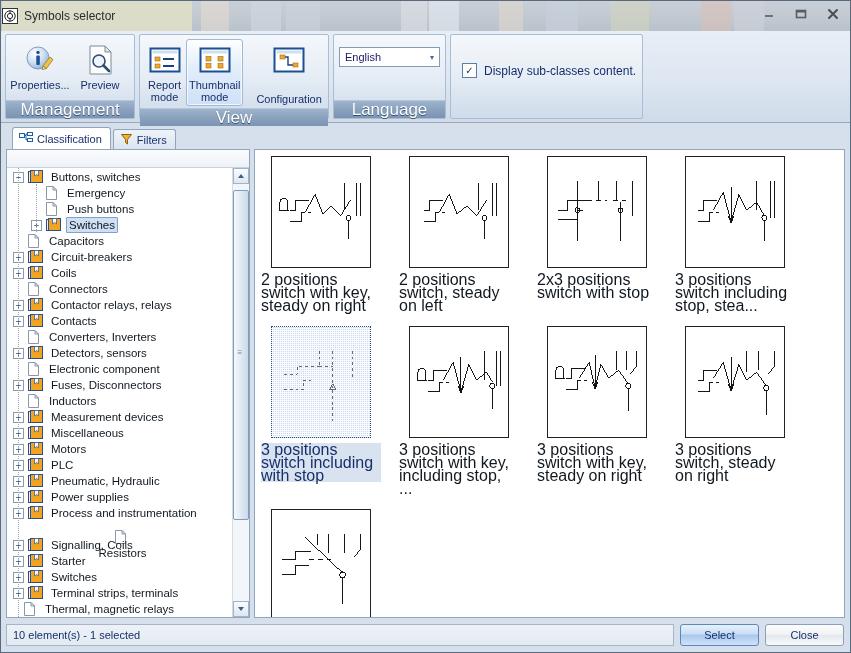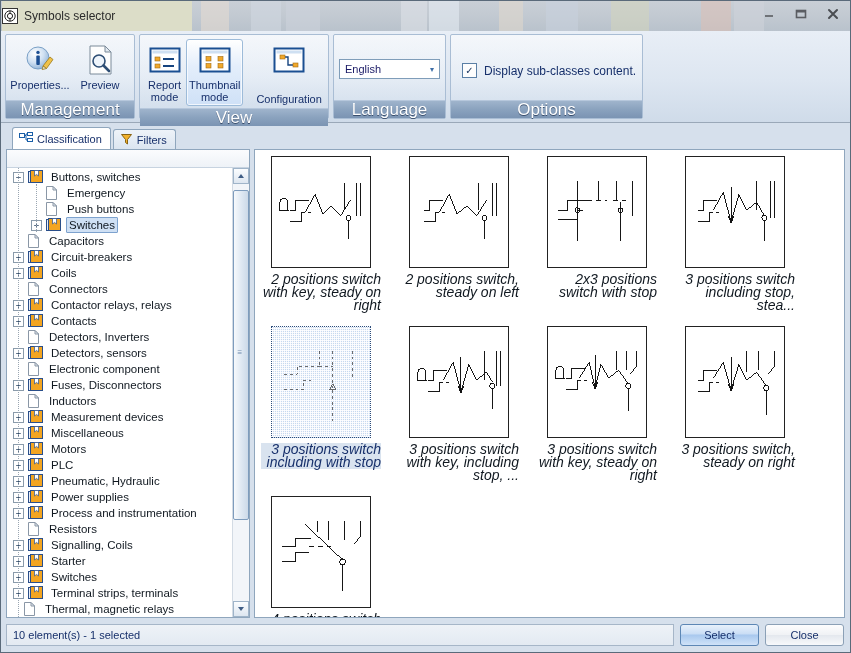--- a/index.html
+++ b/index.html
@@ -131,21 +131,21 @@
   
   .combo {
     width: 105px; height: 20px;
     border: 1px solid #7f9db9;
     background: #ffffff;
     display: flex; align-items: center;
     padding: 0 2px 0 5px;
     box-sizing: border-box;
     font-size: 11px;
     color: #1a1a66;
-    margin-top: 20px;
+    margin-top: 8px;
   }
   .combo .cv { flex: 1 1 auto; }
   .combo .carrow { color: #3f6fa8; font-size: 8px; padding-right: 3px;}
 
   
   .chkrow { display: flex; align-items: center; gap: 7px; margin-top: 24px; margin-left: 6px; }
   .chkbox {
     width: 13px; height: 13px; flex: 0 0 13px;
     border: 1px solid #5a7fa5;
     background: #fdfdfd;
@@ -305,25 +305,24 @@
   .thumb-box {
     width: 100px; height: 112px;
     border: 1px solid #222222;
     box-sizing: border-box;
     background: #ffffff;
     position: relative;
   }
   .thumb-cap {
     margin-top: 5px;
     width: 120px;
-    text-align: right;
-    font-size: 14px;
+    text-align: left;
+    font-size: 16px;
     line-height: 13px;
     color: #101820;
-    font-style: italic;
   }
   .thumb.selected .thumb-box {
     border: 1px dotted #2d4d7a;
     background-color: #c7d9ef;
     background-image:
       repeating-linear-gradient(0deg, rgba(255,255,255,.85) 0 1px, rgba(255,255,255,0) 1px 2px),
       repeating-linear-gradient(90deg, rgba(255,255,255,.85) 0 1px, rgba(255,255,255,0) 1px 2px);
   }
   .thumb.selected .thumb-cap {
     background: #d9e3ef;
@@ -511,21 +510,20 @@
       <div class="rib-caption">Language</div>
     </div>
 
     <div class="rib-group" style="width:193px;">
       <div class="rib-body">
         <div class="chkrow">
           <span class="chkbox">✓</span>
           <span class="chklbl">Display sub-classes content.</span>
         </div>
       </div>
-      <div class="rib-caption">Options</div>
     </div>
 
     <div style="flex:1 1 auto;"></div>
   </div>
 
   <div id="main">
 
     <div id="leftpane">
       <div id="tabstrip">
         <div class="tab active">
@@ -634,21 +632,21 @@
                     <path d="M6.5 0.5 H10.5 V6 L8.5 4.4 L6.5 6 Z" fill="#ffffff" stroke="#2a4f8a" stroke-width=".7"></path>
                   </svg></span>
                 <span class="tlabel">Contacts</span>
               </div>
               <div class="tnode" style="padding-left: 6px;">
                 <span class="twist none"></span>
                 <span class="tico"><svg width="16" height="14" viewBox="0 0 16 14">
                     <path d="M2.5 0.5 H9 L12.5 4 V13.5 H2.5 Z" fill="#ffffff" stroke="#8a97a6"></path>
                     <path d="M9 0.5 V4 H12.5 Z" fill="#e6ebf1" stroke="#8a97a6"></path>
                   </svg></span>
-                <span class="tlabel">Detectors, Inverters</span>
+                <span class="tlabel">Converters, Inverters</span>
               </div>
               <div class="tnode" style="padding-left: 6px;">
                 <span class="twist">+</span>
                 <span class="tico"><svg width="16" height="14" viewBox="0 0 16 14">
                     <rect x="0.5" y="1.5" width="12" height="11" fill="#e9eef6" stroke="#2a4f8a"></rect>
                     <rect x="2.5" y="0.5" width="12" height="12" fill="#f3a521" stroke="#2a4f8a"></rect>
                     <path d="M6.5 0.5 H10.5 V6 L8.5 4.4 L6.5 6 Z" fill="#ffffff" stroke="#2a4f8a" stroke-width=".7"></path>
                   </svg></span>
                 <span class="tlabel">Detectors, sensors</span>
               </div>
@@ -733,21 +731,21 @@
               </div>
               <div class="tnode" style="padding-left: 6px;">
                 <span class="twist">+</span>
                 <span class="tico"><svg width="16" height="14" viewBox="0 0 16 14">
                     <rect x="0.5" y="1.5" width="12" height="11" fill="#e9eef6" stroke="#2a4f8a"></rect>
                     <rect x="2.5" y="0.5" width="12" height="12" fill="#f3a521" stroke="#2a4f8a"></rect>
                     <path d="M6.5 0.5 H10.5 V6 L8.5 4.4 L6.5 6 Z" fill="#ffffff" stroke="#2a4f8a" stroke-width=".7"></path>
                   </svg></span>
                 <span class="tlabel">Process and instrumentation</span>
               </div>
-              <div class="tnode" style="padding-left: 6px;">
+              <div class="tnode" style="padding-left: 6px; flex-direction: column;">
                 <span class="twist none"></span>
                 <span class="tico"><svg width="16" height="14" viewBox="0 0 16 14">
                     <path d="M2.5 0.5 H9 L12.5 4 V13.5 H2.5 Z" fill="#ffffff" stroke="#8a97a6"></path>
                     <path d="M9 0.5 V4 H12.5 Z" fill="#e6ebf1" stroke="#8a97a6"></path>
                   </svg></span>
                 <span class="tlabel">Resistors</span>
               </div>
               <div class="tnode" style="padding-left: 6px;">
                 <span class="twist">+</span>
                 <span class="tico"><svg width="16" height="14" viewBox="0 0 16 14">

